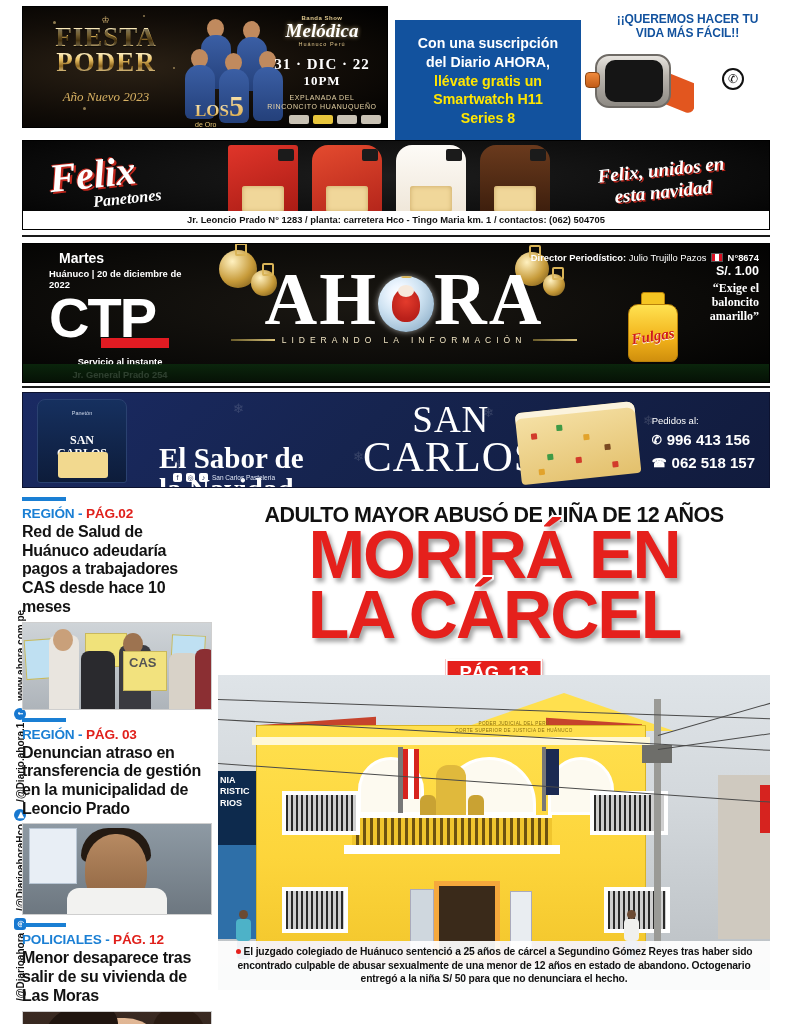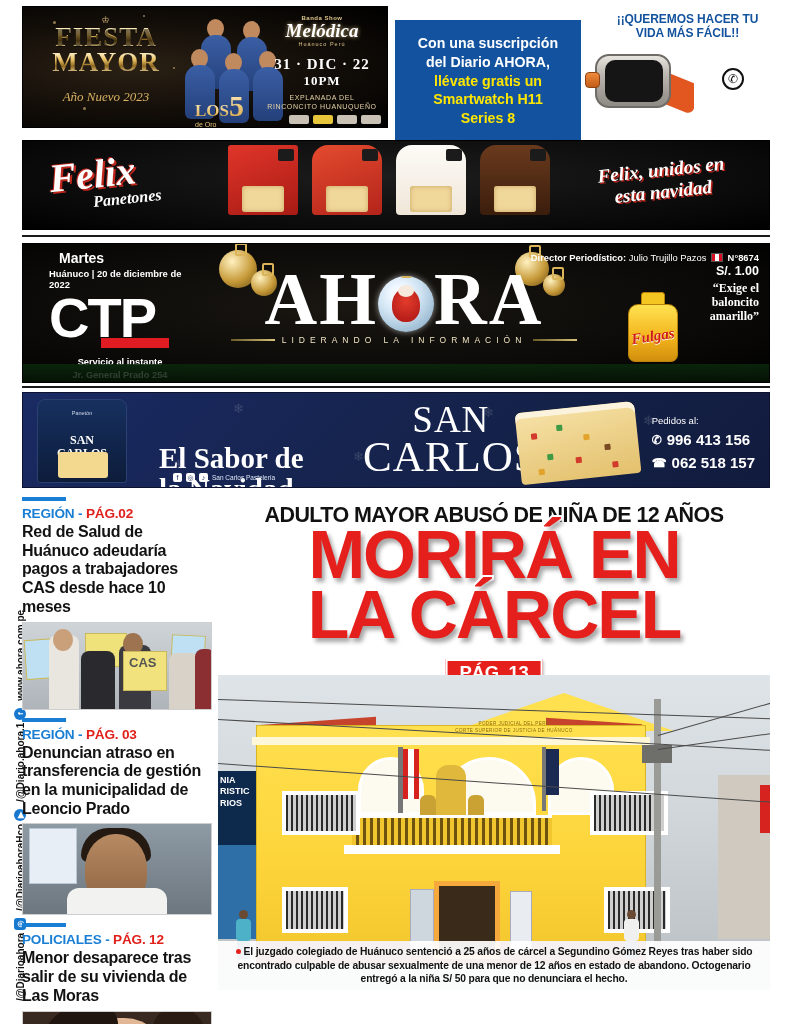--- a/index.html
+++ b/index.html
@@ -291,21 +291,21 @@
   <div class="top-row">
 
     <div class="ad-fiesta">
       <div class="fd-sparkle" style="left:30px;top:14px;width:3px;height:3px"></div>
       <div class="fd-sparkle" style="left:120px;top:8px;width:2px;height:2px"></div>
       <div class="fd-sparkle" style="left:60px;top:100px;width:3px;height:3px"></div>
       <div class="fd-sparkle" style="left:150px;top:60px;width:2px;height:2px"></div>
       <div class="fd-left">
         <div class="fd-crown">♔</div>
         <div class="fd-t1">FIESTA</div>
-        <div class="fd-t2">MAYOR</div>
+        <div class="fd-t2">PODER</div>
         <div class="fd-sub">Año Nuevo 2023</div>
       </div>
       <div class="fd-band">
         <div class="fd-head" style="left:22px;top:2px"></div>
           <div class="fd-guy" style="left:16px;top:18px"></div>
         <div class="fd-head" style="left:58px;top:4px"></div>
           <div class="fd-guy" style="left:52px;top:20px"></div>
         <div class="fd-head" style="left:6px;top:32px"></div>
           <div class="fd-guy" style="left:0px;top:48px"></div>
         <div class="fd-head" style="left:40px;top:36px"></div>
@@ -383,20 +383,21 @@
         </div>
       <div class="pack p4">
           <div class="tag"></div>
           <div class="cake"></div>
         </div>
     </div>
     <div class="fx-right">
       <span>Felix, unidos en</span>
       <span>esta navidad</span>
     </div>
+    <div class="fx-addr">Jr. Leoncio Prado N° 1283 / planta: carretera Hco - Tingo Maria km. 1 / contactos: (062) 504705</div>
   </div>
 
   <div class="divline" style="top:235px"></div>
 
   <div class="mast">
     <div class="ball gold" style="left:196px;top:6px;width:38px;height:38px"></div>
     <div class="ball gold" style="left:228px;top:26px;width:26px;height:26px"></div>
     <div class="ball gold" style="left:492px;top:8px;width:34px;height:34px"></div>
     <div class="ball gold" style="left:520px;top:30px;width:22px;height:22px"></div>
 

